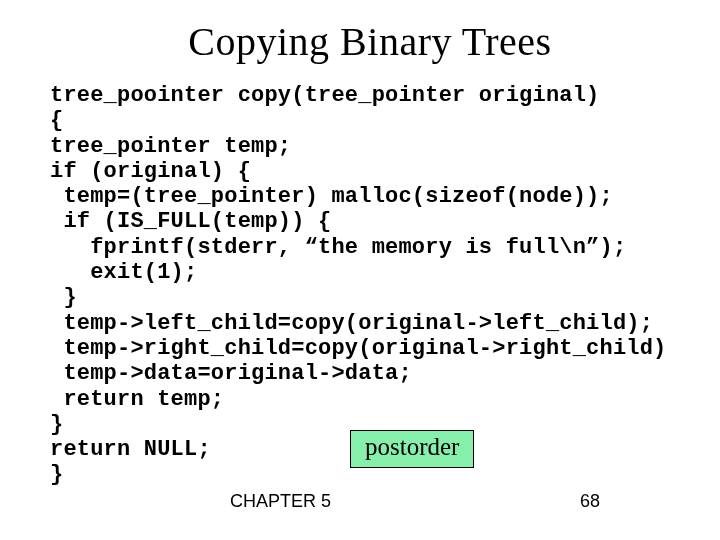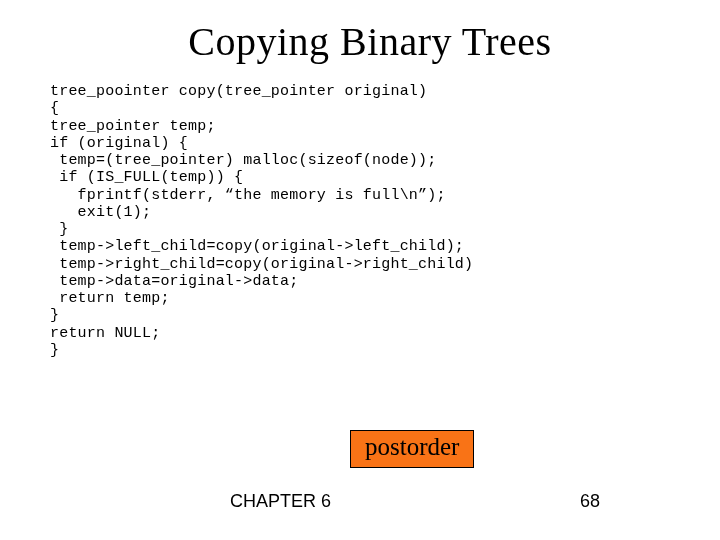--- a/index.html
+++ b/index.html
@@ -21,32 +21,33 @@
   }
   .title {
     font-size: 40px;
     text-align: center;
     margin: 0 0 18px 0;
     font-weight: normal;
     letter-spacing: 0.5px;
   }
   .code {
     font-family: "Courier New", Courier, monospace;
-    font-size: 15px;
+    font-size: 22px;
     line-height: 1.15;
     white-space: pre;
     letter-spacing: 0.2px;
+    font-weight: bold;
   }
   .annotation-box {
     position: absolute;
     border: 1px solid #000;
     font-family: "Times New Roman", Times, serif;
     font-size: 25px;
     padding: 2px 14px 6px 14px;
-    background: #f97316;
+    background: #86efac;
     line-height: 1.1;
   }
   .annotation-box.postorder {
     left: 350px;
     top: 430px;
   }
   .footer-chapter {
     position: absolute;
     left: 230px;
     top: 491px;
@@ -81,16 +82,16 @@
  temp-&gt;left_child=copy(original-&gt;left_child);
  temp-&gt;right_child=copy(original-&gt;right_child)
  temp-&gt;data=original-&gt;data;
  return temp;
 }
 return NULL;
 }</div>
 
   <div class="annotation-box postorder">postorder</div>
 
-  <div class="footer-chapter">CHAPTER 6</div>
+  <div class="footer-chapter">CHAPTER 5</div>
   <div class="footer-pagenum">68</div>
 
 </div>
 
 </body></html>

